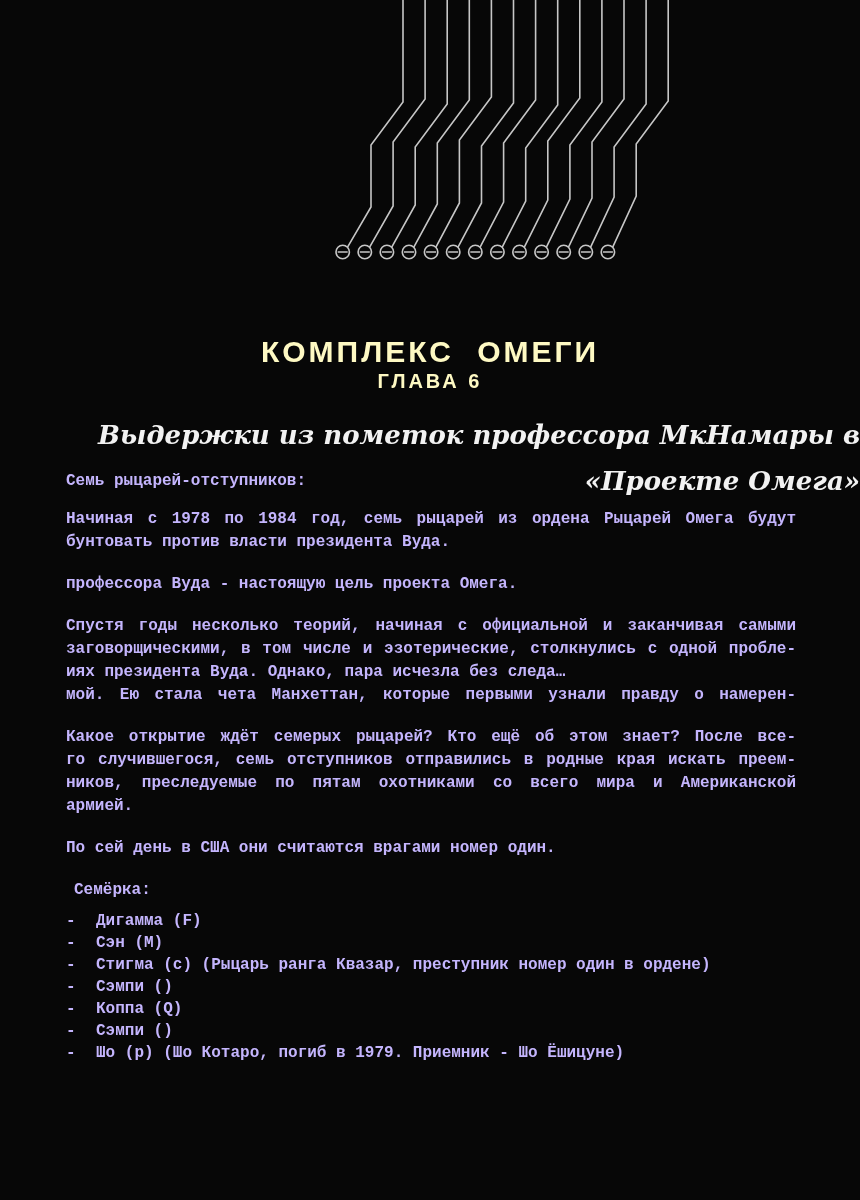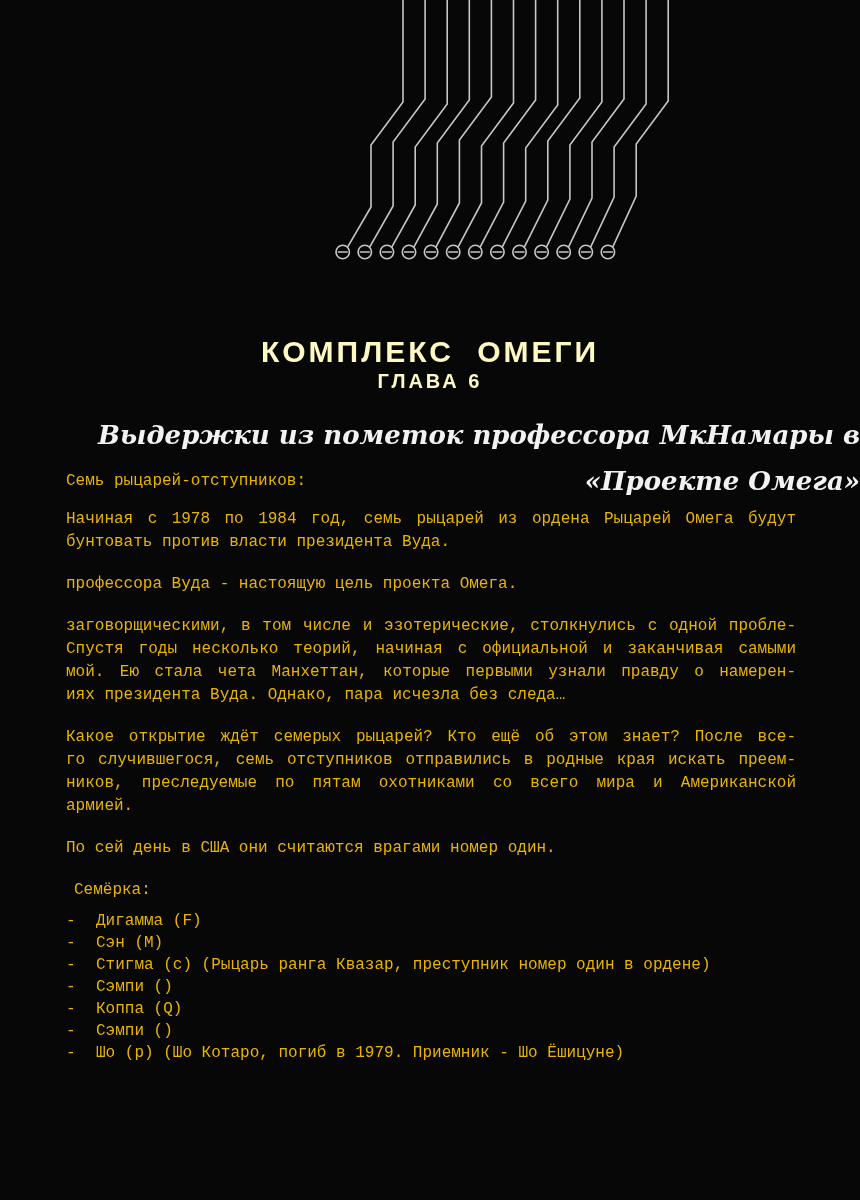--- a/index.html
+++ b/index.html
@@ -49,22 +49,22 @@
     font-family: "DejaVu Serif", "Liberation Serif", serif;
     font-style: italic;
     font-weight: bold;
     font-size: 26px;
     line-height: 46px;
   }
   .notes {
     position: absolute;
     top: 470px; left: 66px;
     width: 730px;
-    color: #eab308;
-    font-weight: normal;
+    color: #c4b5fd;
+    font-weight: bold;
     font-size: 16px;
   }
   .heading {
     line-height: 23px;
     margin: 0 0 15px 0;
   }
   .para { margin: 0 0 19px 0; }
   .ln { line-height: 23px; white-space: nowrap; }
   .j { text-align: justify; text-align-last: justify; white-space: normal; }
   .list-title { line-height: 23px; margin: 8px; }
@@ -123,24 +123,24 @@
     <div class="para">
       <div class="ln j">Начиная с 1978 по 1984 год, семь рыцарей из ордена Рыцарей Омега будут</div>
       <div class="ln">бунтовать против власти президента Вуда.</div>
     </div>
 
     <div class="para">
       <div class="ln">профессора Вуда - настоящую цель проекта Омега.</div>
     </div>
 
     <div class="para">
+      <div class="ln j">Спустя годы несколько теорий, начиная с официальной и заканчивая самыми</div>
       <div class="ln j">заговорщическими, в том числе и эзотерические, столкнулись с одной пробле-</div>
-      <div class="ln j">Спустя годы несколько теорий, начиная с официальной и заканчивая самыми</div>
+      <div class="ln">иях президента Вуда. Однако, пара исчезла без следа…</div>
       <div class="ln j">мой. Ею стала чета Манхеттан, которые первыми узнали правду о намерен-</div>
-      <div class="ln">иях президента Вуда. Однако, пара исчезла без следа…</div>
     </div>
 
     <div class="para">
       <div class="ln j">Какое открытие ждёт семерых рыцарей? Кто ещё об этом знает? После все-</div>
       <div class="ln j">го случившегося, семь отступников отправились в родные края искать преем-</div>
       <div class="ln j">ников, преследуемые по пятам охотниками со всего мира и Американской</div>
       <div class="ln">армией.</div>
     </div>
 
     <div class="para">

